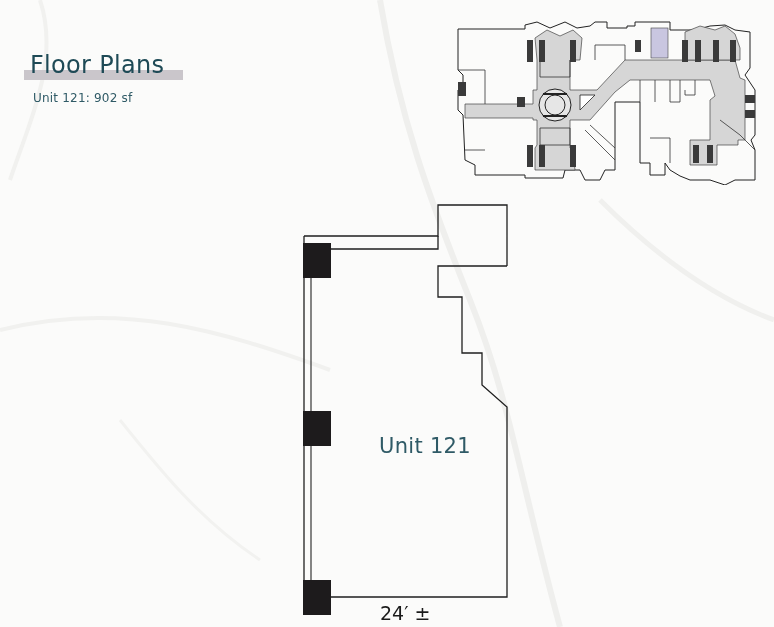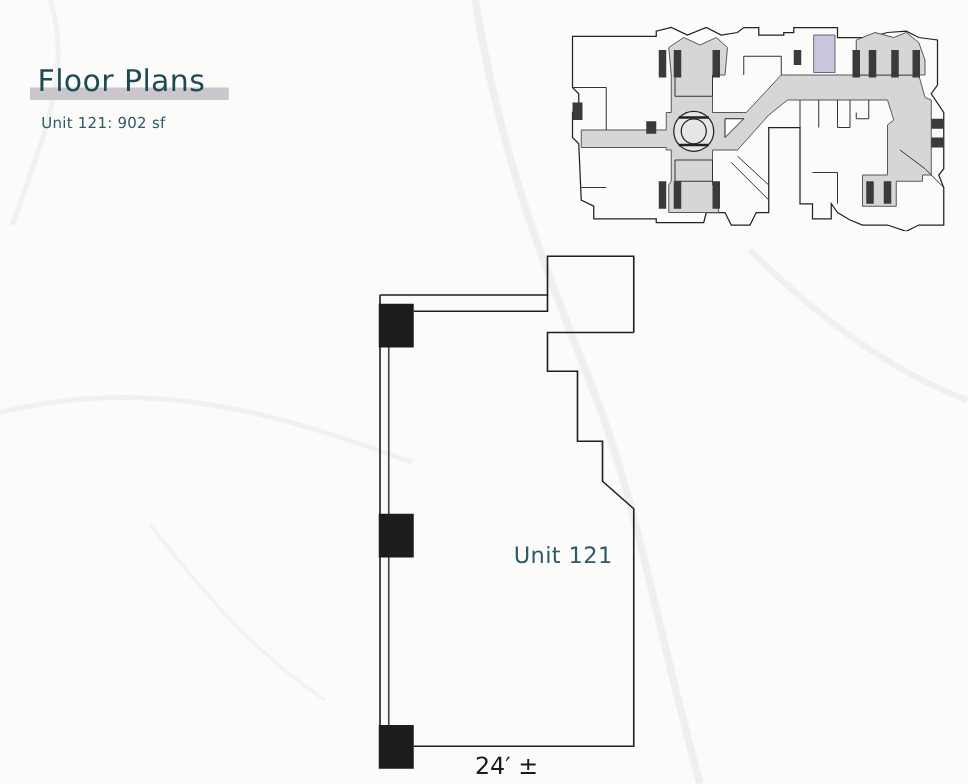--- a/index.html
+++ b/index.html
@@ -20,21 +20,21 @@
       color: #1e4a56; line-height: 30px;
     }
     .subtitle {
       position: absolute; left: 33px; top: 91px; z-index: 2;
       font-size: 12px; color: #2f5a66; letter-spacing: 0.2px;
     }
     .keyplan { position: absolute; left: 455px; top: 20px; width: 310px; height: 165px; z-index: 1; }
     .plan { position: absolute; left: 0; top: 0; width: 774px; height: 627px; z-index: 1; }
     .unit-label {
       position: absolute; left: 379px; top: 434px; z-index: 2;
-      font-size: 18px; color: #2f5a66; letter-spacing: 0.3px; margin-left: 32px;
+      font-size: 21px; color: #2f5a66; letter-spacing: 0.3px;
     }
     .dimension {
       position: absolute; left: 380px; top: 602px; z-index: 2;
       font-size: 19px; color: #1a1a1a;
     }
   </style>
 </head>
 <body>
 
 <svg class="marble" width="774" height="627" viewBox="0 0 774 627">

